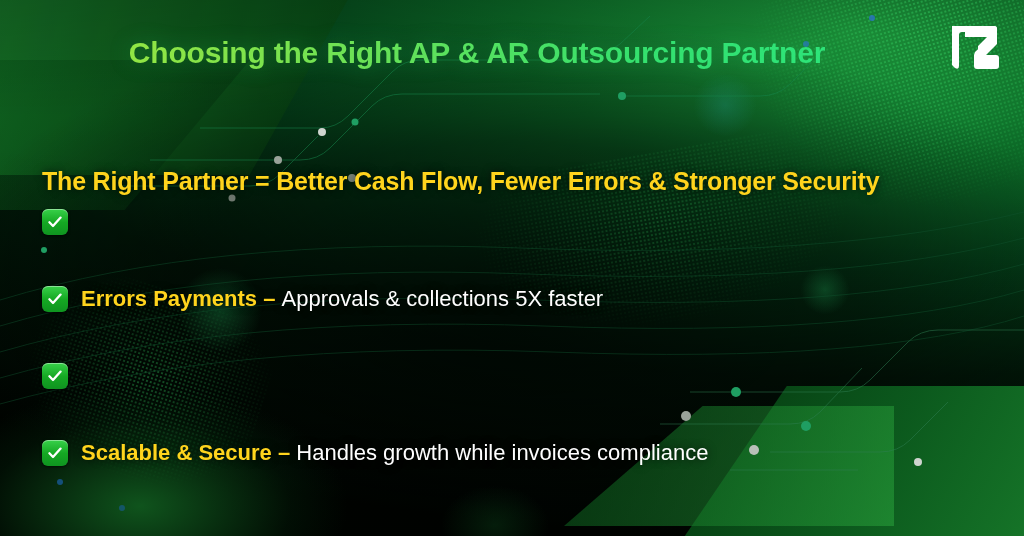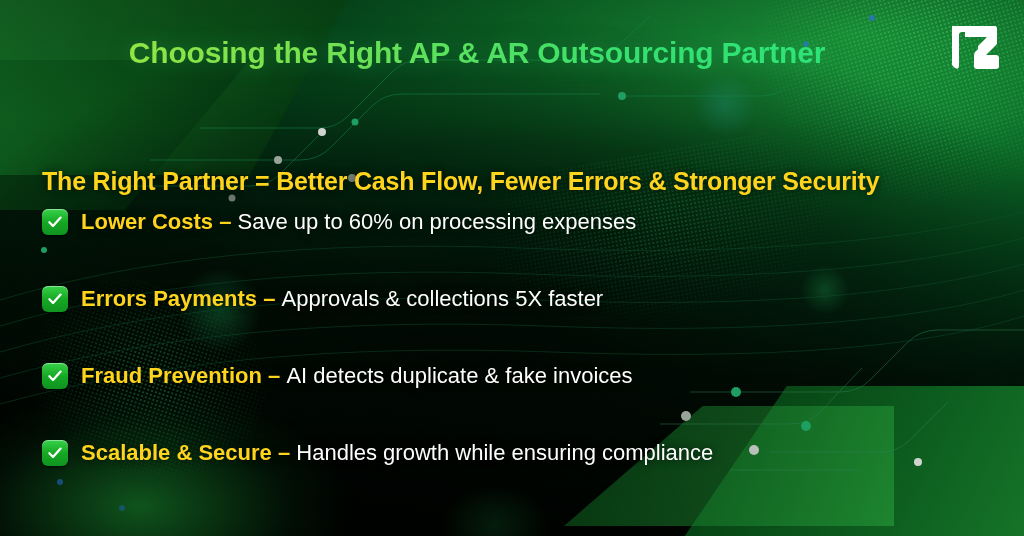--- a/index.html
+++ b/index.html
@@ -225,53 +225,47 @@
     <div class="subtitle">The Right Partner = Better Cash Flow, Fewer Errors &amp; Stronger Security</div>
 
     <div class="bullets">
 
       <div class="bullet">
         <span class="check">
           <svg width="18" height="18" viewBox="0 0 18 18" xmlns="http://www.w3.org/2000/svg">
             <path d="M3.4 9.3 L7 13 L14.6 4.6" fill="none" stroke="#ffffff" stroke-width="2.3" stroke-linecap="round" stroke-linejoin="round"></path>
           </svg>
         </span>
-        <span class="btxt">
-          <span class="blabel">Lower Costs</span><span>&nbsp;</span><span class="bdash">–</span><span>&nbsp;</span><span class="bdesc">Save up to 60% on processing expenses</span>
-        </span>
       </div>
 
       <div class="bullet">
         <span class="check">
           <svg width="18" height="18" viewBox="0 0 18 18" xmlns="http://www.w3.org/2000/svg">
             <path d="M3.4 9.3 L7 13 L14.6 4.6" fill="none" stroke="#ffffff" stroke-width="2.3" stroke-linecap="round" stroke-linejoin="round"></path>
           </svg>
         </span>
         <span class="btxt">
           <span class="blabel">Errors Payments</span><span>&nbsp;</span><span class="bdash">–</span><span>&nbsp;</span><span class="bdesc">Approvals &amp; collections 5X faster</span>
         </span>
       </div>
 
       <div class="bullet">
         <span class="check">
           <svg width="18" height="18" viewBox="0 0 18 18" xmlns="http://www.w3.org/2000/svg">
             <path d="M3.4 9.3 L7 13 L14.6 4.6" fill="none" stroke="#ffffff" stroke-width="2.3" stroke-linecap="round" stroke-linejoin="round"></path>
           </svg>
         </span>
+      </div>
+
+      <div class="bullet">
+        <span class="check">
+          <svg width="18" height="18" viewBox="0 0 18 18" xmlns="http://www.w3.org/2000/svg">
+            <path d="M3.4 9.3 L7 13 L14.6 4.6" fill="none" stroke="#ffffff" stroke-width="2.3" stroke-linecap="round" stroke-linejoin="round"></path>
+          </svg>
+        </span>
         <span class="btxt">
-          <span class="blabel">Fraud Prevention</span><span>&nbsp;</span><span class="bdash">–</span><span>&nbsp;</span><span class="bdesc">AI detects duplicate &amp; fake invoices</span>
-        </span>
-      </div>
-
-      <div class="bullet">
-        <span class="check">
-          <svg width="18" height="18" viewBox="0 0 18 18" xmlns="http://www.w3.org/2000/svg">
-            <path d="M3.4 9.3 L7 13 L14.6 4.6" fill="none" stroke="#ffffff" stroke-width="2.3" stroke-linecap="round" stroke-linejoin="round"></path>
-          </svg>
-        </span>
-        <span class="btxt">
-          <span class="blabel">Scalable &amp; Secure</span><span>&nbsp;</span><span class="bdash">–</span><span>&nbsp;</span><span class="bdesc">Handles growth while ensuring compliance</span>
+          <span class="blabel">Scalable &amp; Secure</span><span>&nbsp;</span><span class="bdash">–</span><span>&nbsp;</span><span class="bdesc">Handles growth while invoices compliance</span>
         </span>
       </div>
 
     </div>
   </div>
 </div>
 
 </body></html>

